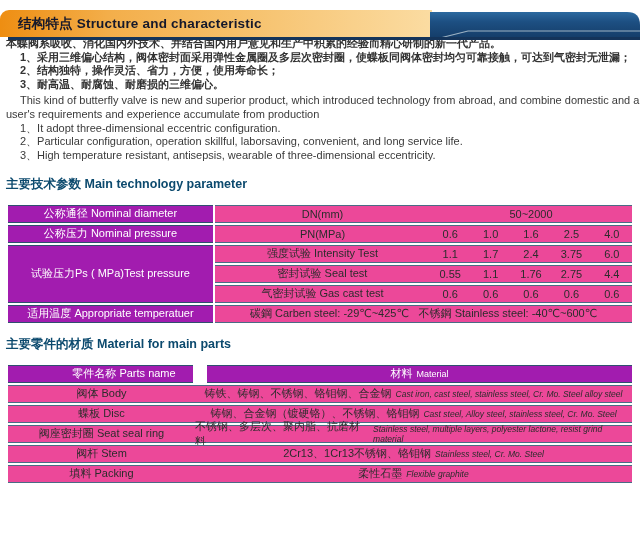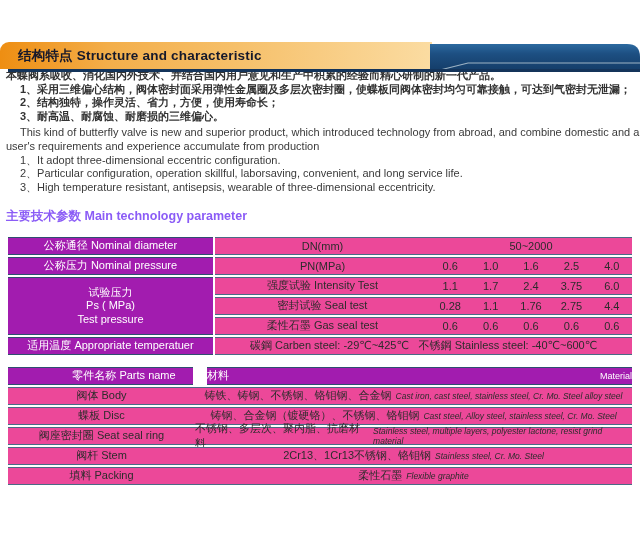--- a/index.html
+++ b/index.html
@@ -4,21 +4,21 @@
 <style>
   * { margin:0; padding:0; box-sizing:border-box; }
   html,body { background:#ffffff; }
   .page {
     position:relative; width:640px; height:550px; overflow:hidden;
     background:#ffffff;
     font-family:"Liberation Sans","DejaVu Sans",sans-serif;
     color:#333;
   }
   
-  .header { position:relative; height:24px;margin-top:32px; }
+  .header { position:relative; height:24px; }
   .header-orange {
     position:absolute; left:0; top:10; top:10px; width:432px; height:27px;
     background:linear-gradient(to right,#ee8e12,#f3ae4a 25%,#f6c06a 55%,#fbdca2 100%);
     border-top-left-radius:9px;
     display:flex; align-items:center;
   }
   .header-title {
     margin-left:18px; font-size:13.5px; font-weight:bold; color:#15182b;
     letter-spacing:0.2px;
   }
@@ -29,21 +29,21 @@
   
   .intro-cn { margin:13px 0 0 6px; font-size:11px; font-weight:bold; color:#333; }
   .intro-cn .ln { line-height:13.5px; white-space:nowrap; }
   .intro-cn .indent { padding-left:14px; }
   .intro-en { margin:3px 0 0 6px; font-size:11px; color:#3a3a3a; }
   .intro-en .ln { line-height:13.8px; white-space:nowrap; overflow:hidden; }
   .intro-en .p1 { padding-left:14px; }
   .intro-en .item { padding-left:14px; }
   
   .sec-heading {
-    margin:13px 0 0 6px; font-size:12.5px; font-weight:bold; color:#8b5cf6;
+    margin:13px 0 0 6px; font-size:12.5px; font-weight:bold; color:#0c4a6e;
   }
   
   .tbl { margin:12px 8px 0 8px; }
   .t-row { display:flex; height:18px; margin-bottom:2px; }
   .t-group { display:flex; margin-bottom:2px; }
   .cell {
     display:flex; align-items:center; justify-content:center;
     border-top:1px solid #4a6b85; border-bottom:1px solid #4a6b85;
     background:#ec4899; font-size:11px; color:#2c2c2c;
   }
@@ -52,30 +52,30 @@
     border-top-color:#2f4f6f; border-bottom-color:#2f4f6f;
   }
   .lcol { width:205px; margin-right:2px; flex:0 0 auto; }
   .rstrip { flex:1; display:flex; }
   .mid { width:215px; display:flex; align-items:center; justify-content:center; }
   .vals { flex:1; display:flex; }
   .vcell { flex:1; display:flex; align-items:center; justify-content:center; }
   .span-all { flex:1; display:flex; align-items:center; justify-content:center; }
   .merged {
     width:205px; margin-right:2px; flex:0 0 auto; height:58px;
-    display:flex; flex-direction:column; align-items:center; justify-content:center;
+    display:flex; flex-direction:row; align-items:center; justify-content:center;
     line-height:13.5px; font-size:11px;
   }
   .sub-stack { flex:1; display:flex; flex-direction:column; }
   .sub-stack .t-subrow { display:flex; height:18px; margin-bottom:2px; }
   .sub-stack .t-subrow:last-child { margin-bottom:0; }
   .temp-cell { flex:1; display:flex; align-items:center; justify-content:space-around; padding:0 30px; }
   
   .t2-lhead { width:185px; margin-right:14px; flex:0 0 auto;padding-left:47px; }
-  .t2-rhead { flex:1;justify-content:space-between; }
+  .t2-rhead { flex:1; }
   .t2-row-left { width:187px; display:flex; align-items:center; justify-content:center; }
   .t2-row-right { flex:1; display:flex; align-items:center; justify-content:center; }
   .en-small { font-size:8.5px; color:#2c2c2c; margin-left:4px;font-style:italic; }
   .cn-mat { font-size:11px; }
   .mat-head-en { font-size:9px; margin-left:4px; }
 </style>
 </head>
 <body>
 
 <div class="page">
@@ -155,31 +155,31 @@
               <span class="vcell">2.4</span>
               <span class="vcell">3.75</span>
               <span class="vcell">6.0</span>
             </div>
           </div>
         </div>
         <div class="t-subrow">
           <div class="cell rstrip">
             <div class="mid">密封试验 Seal test</div>
             <div class="vals">
-              <span class="vcell">0.28</span>
+              <span class="vcell">0.55</span>
               <span class="vcell">1.1</span>
               <span class="vcell">1.76</span>
               <span class="vcell">2.75</span>
               <span class="vcell">4.4</span>
             </div>
           </div>
         </div>
         <div class="t-subrow">
           <div class="cell rstrip">
-            <div class="mid">柔性石墨 Gas seal test</div>
+            <div class="mid">气密封试验 Gas cast test</div>
             <div class="vals">
               <span class="vcell">0.6</span>
               <span class="vcell">0.6</span>
               <span class="vcell">0.6</span>
               <span class="vcell">0.6</span>
               <span class="vcell">0.6</span>
             </div>
           </div>
         </div>
       </div>
@@ -191,20 +191,21 @@
       <div class="cell rstrip">
         <div class="temp-cell">
           <span>碳鋼 Carben steel: -29℃~425℃</span>
           <span>不锈鋼 Stainless steel: -40℃~600℃</span>
         </div>
       </div>
     </div>
 
   </div>
 
+  <div class="sec-heading">主要零件的材质 Material for main parts</div>
 
   <div class="tbl">
 
     <div class="t-row">
       <div class="cell navy t2-lhead">零件名称 Parts name</div>
       <div class="cell navy t2-rhead">
         <span class="cn-mat">材料</span>
         <span class="mat-head-en">Material</span>
       </div>
     </div>

